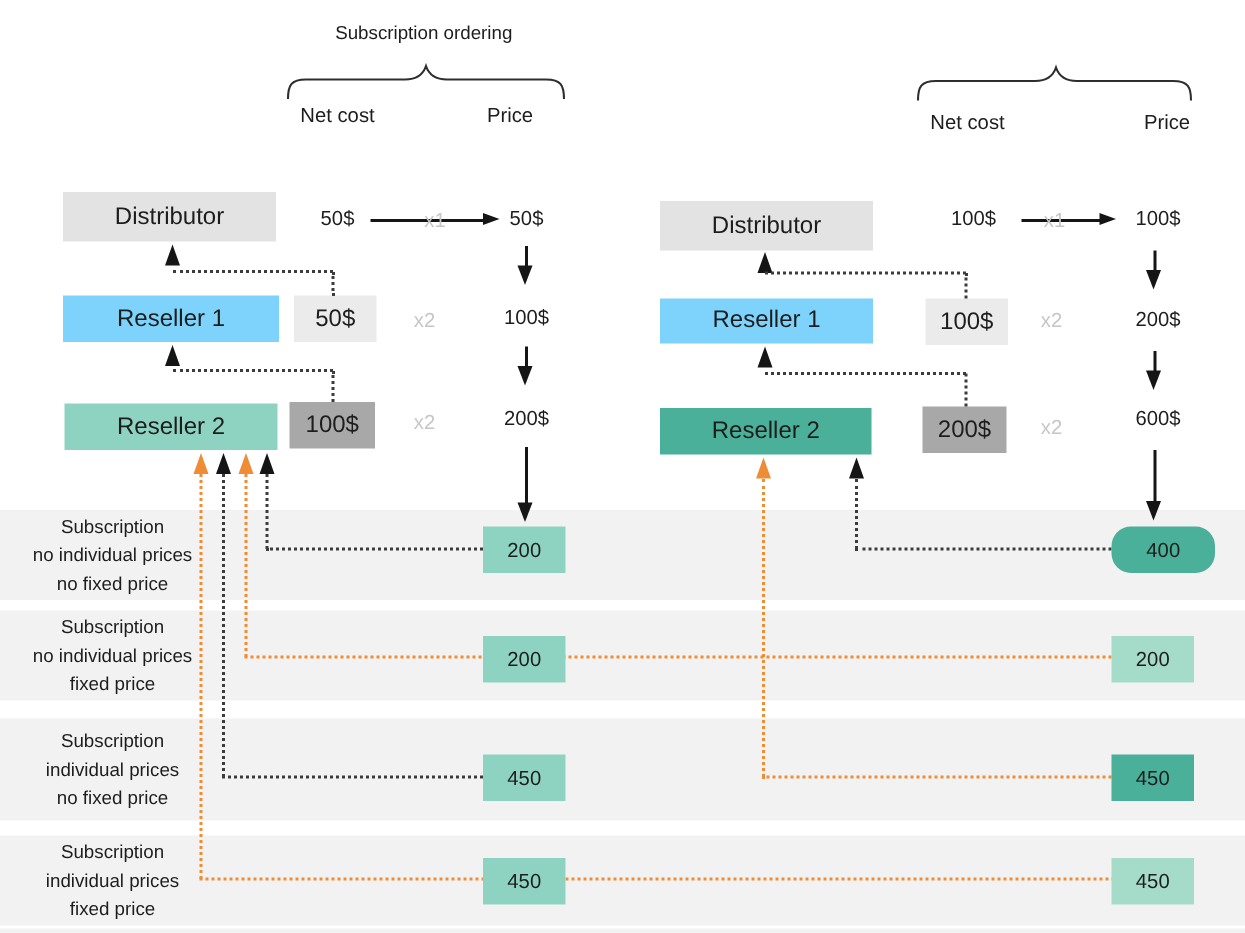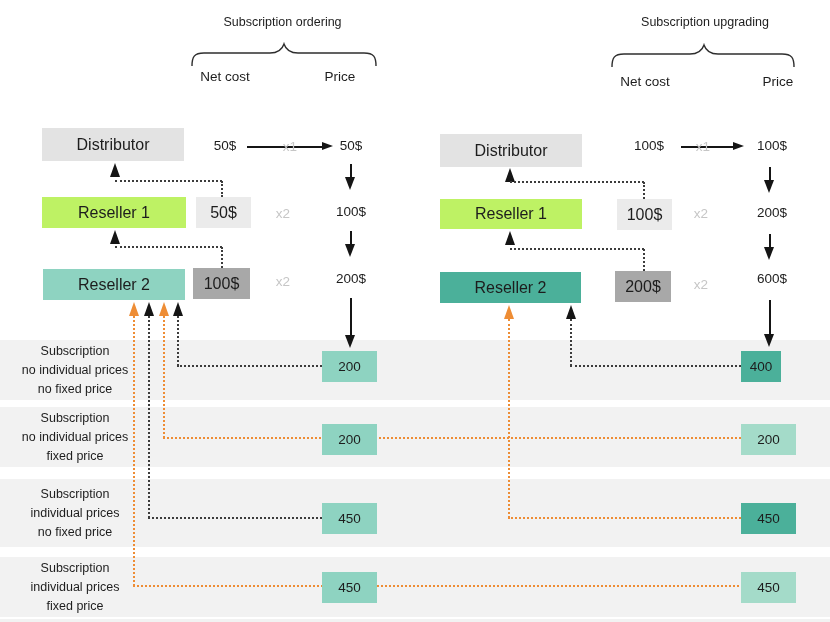--- a/index.html
+++ b/index.html
@@ -24,21 +24,21 @@
         border-right:5px solid transparent;border-bottom:14px solid #151515;z-index:2;}
   .tri-up.or{border-bottom-color:#ee8d35;}
   .tri-down{position:absolute;width:0;height:0;border-left:5.5px solid transparent;
         border-right:5.5px solid transparent;border-top:13px solid #151515;z-index:2;}
   .tri-right{position:absolute;width:0;height:0;border-top:4.5px solid transparent;
         border-bottom:4.5px solid transparent;border-left:11px solid #151515;}
   .shaft-v{position:absolute;width:2px;background:#151515;z-index:2;}
   .shaft-h{position:absolute;height:1.5px;background:#151515;}
   .brace{position:absolute;}
   .bg-dist{background:#e3e3e3;}
-  .bg-res1{background:#bef264;}
+  .bg-res1{background:#7dd3fc;}
   .bg-netlight{background:#ebebeb;}
   .bg-netdark{background:#a8a8a8;}
   .bg-teal{background:#8ed3c1;}
   .bg-tealdark{background:#4bb09a;}
   .bg-tealpale{background:#a4dbc9;}
 </style>
 </head>
 <body>
 
 <div class="stage">
@@ -124,21 +124,20 @@
   <div class="dot-h" style="left:177px;top:365px;width:148px;"></div>
   <div class="dot-h or" style="left:163px;top:437px;width:578px;"></div>
   <div class="dot-h" style="left:148px;top:517px;width:174px;"></div>
   <div class="dot-h or" style="left:133px;top:585px;width:610px;"></div>
 
   <div class="valbox bg-teal" style="left:322px;top:351px;width:55px;height:31px;">200</div>
   <div class="valbox bg-teal" style="left:322px;top:424px;width:55px;height:31px;">200</div>
   <div class="valbox bg-teal" style="left:322px;top:503px;width:55px;height:31px;">450</div>
   <div class="valbox bg-teal" style="left:322px;top:572px;width:55px;height:31px;">450</div>
 
-  <div class="title" style="left:600px;top:15px;width:210px;">Subscription upgrading</div>
 
   <svg class="brace" style="left:610px;top:42px;" width="186" height="26" viewBox="0 0 186 26">
     <path d="M2,25 C2,16 4,12 14,12 L80,12 C88,12 92,9 94,3 C96,9 100,12 108,12 L172,12 C182,12 184,16 184,25" fill="none" stroke="#2e2e2e" stroke-width="1.4"></path>
   </svg>
 
   <div class="hdr" style="left:605px;top:74px;width:80px;">Net cost</div>
   <div class="hdr" style="left:738px;top:74px;width:80px;">Price</div>
 
   <div class="ebox bg-dist" style="left:440px;top:134px;width:142px;height:33px;">Distributor</div>
   <div class="txt" style="left:619px;top:138px;width:60px;">100$</div>
@@ -174,18 +173,18 @@
 
   <div class="tri-up or" style="left:504px;top:305px;"></div>
   <div class="tri-up" style="left:566px;top:305px;"></div>
 
   <div class="dot-v or" style="left:508px;top:319px;height:199px;"></div>
   <div class="dot-v" style="left:570px;top:319px;height:47px;"></div>
 
   <div class="dot-h" style="left:570px;top:365px;width:171px;"></div>
   <div class="dot-h or" style="left:508px;top:517px;width:233px;"></div>
 
-  <div class="valbox bg-tealdark" style="left:741px;top:351px;width:40px;height:31px;">400</div>
+  <div class="valbox bg-tealdark" style="left:741px;top:351px;width:69px;height:31px;border-radius:13px;">400</div>
   <div class="valbox bg-tealpale" style="left:741px;top:424px;width:55px;height:31px;">200</div>
   <div class="valbox bg-tealdark" style="left:741px;top:503px;width:55px;height:31px;">450</div>
   <div class="valbox bg-tealpale" style="left:741px;top:572px;width:55px;height:31px;">450</div>
 
 </div>
 
 </body></html>

